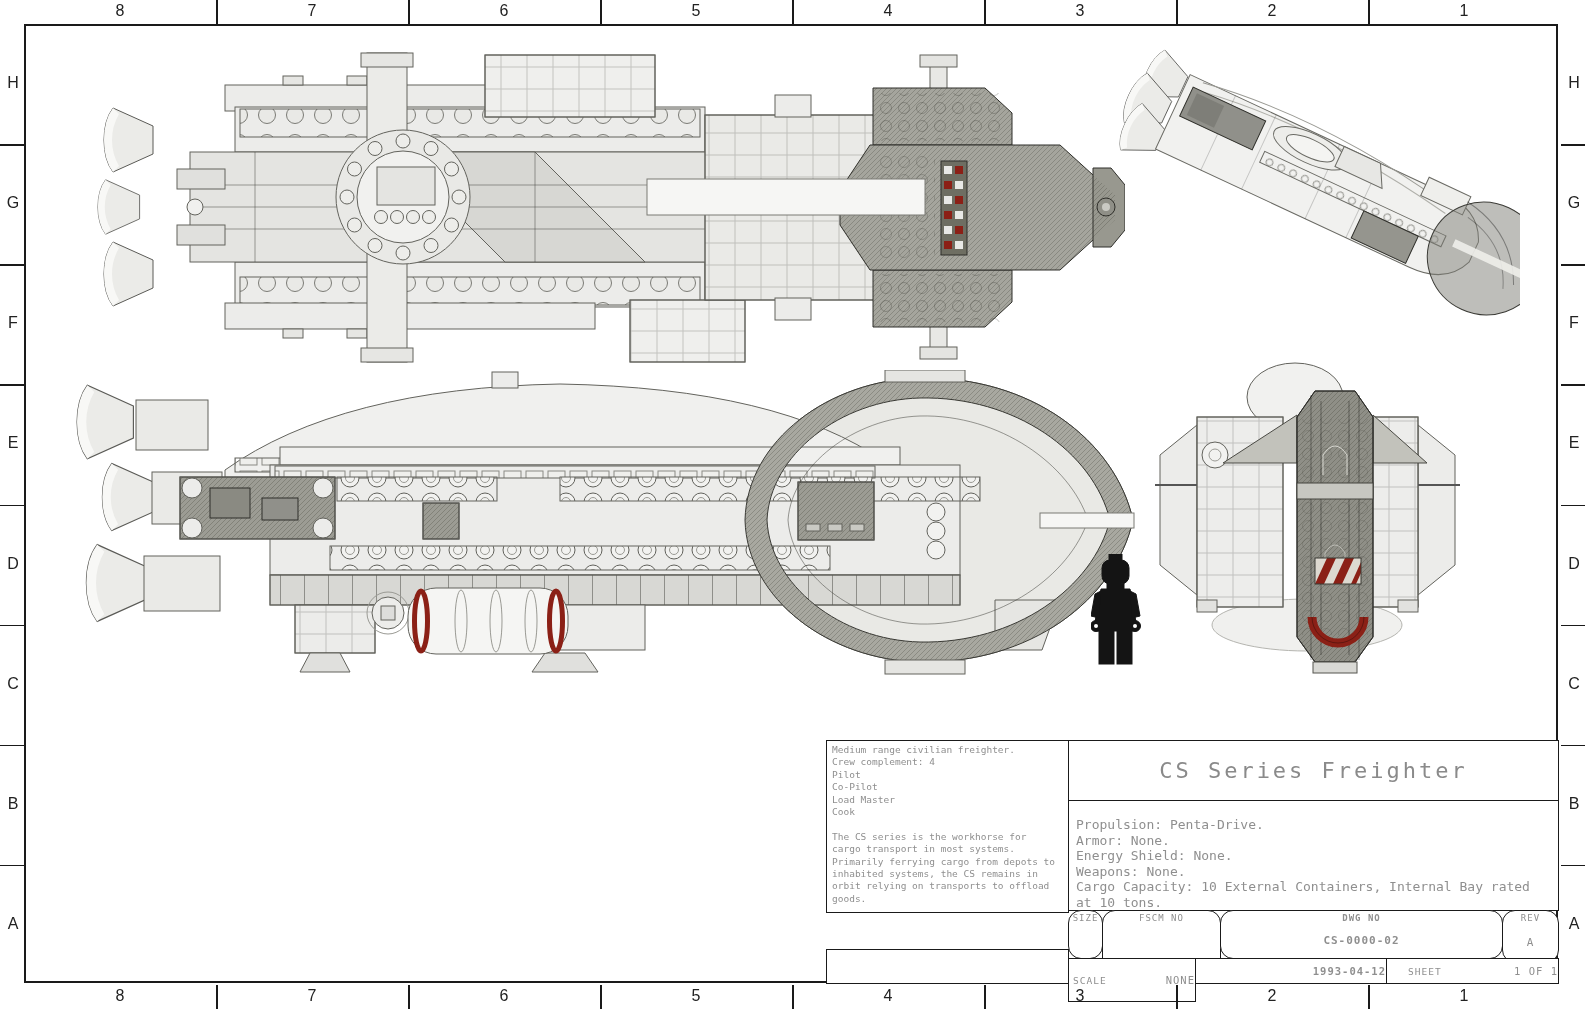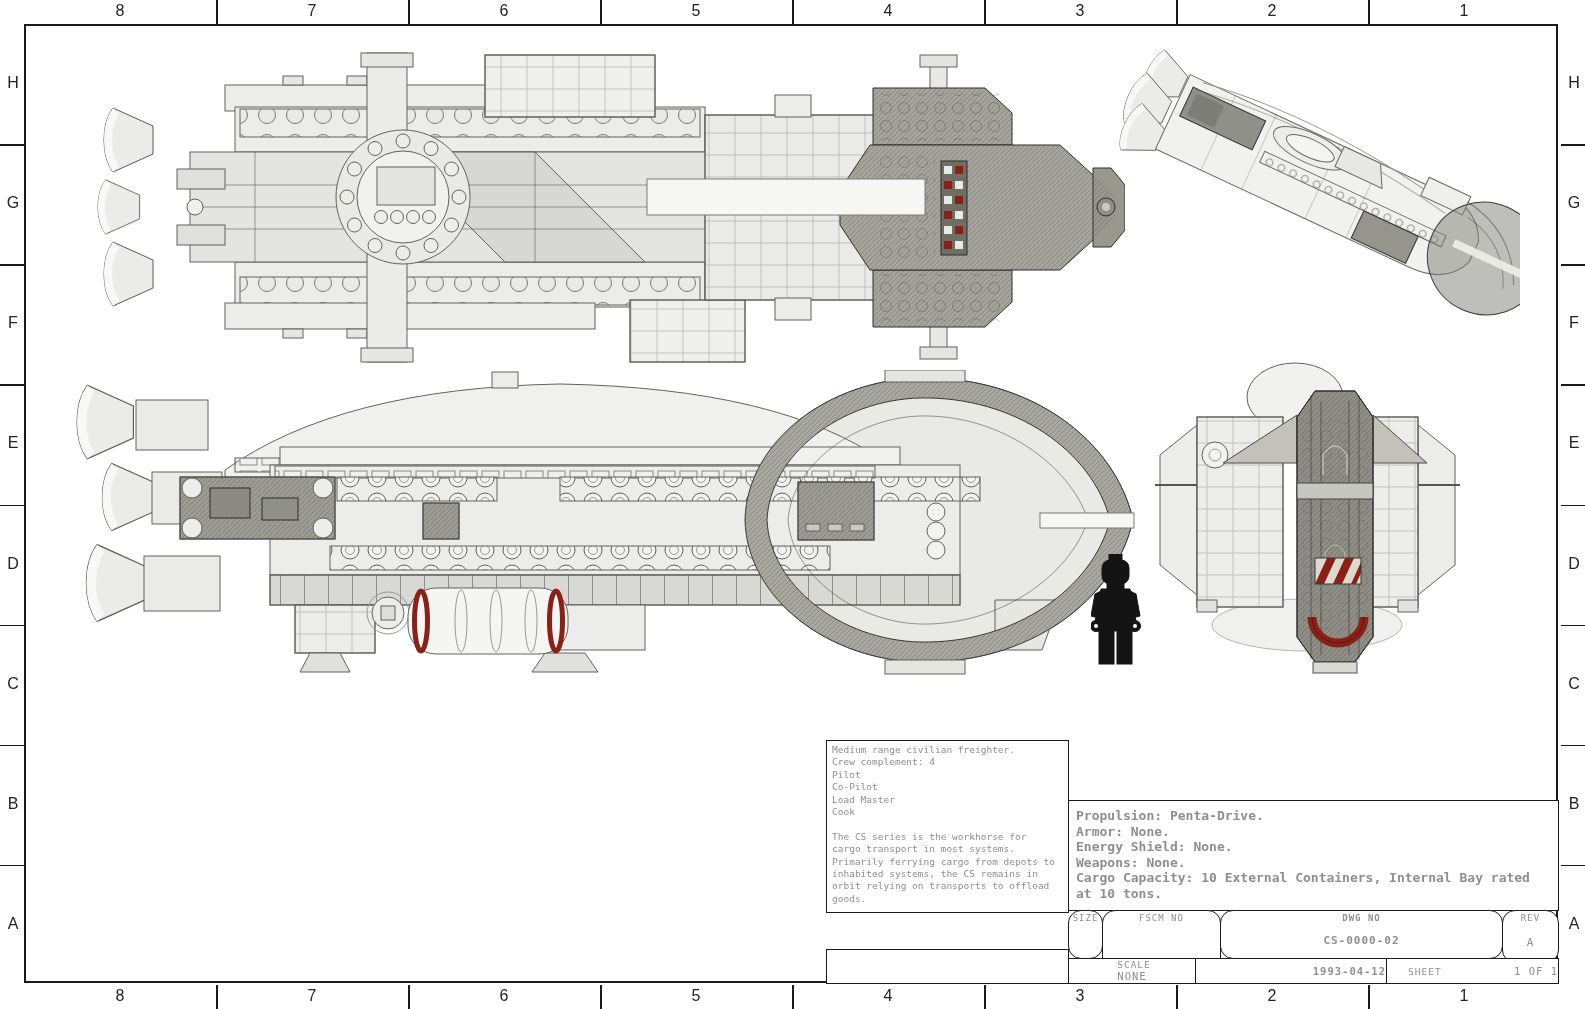--- a/index.html
+++ b/index.html
@@ -16,32 +16,32 @@
   .tb{position:absolute;border:1px solid #1a1a1a;box-sizing:border-box;background:#fff;
       font-family:"DejaVu Sans Mono","Liberation Mono",monospace;color:#8f8f8f;}
   #tb-notes{left:826px;top:740px;width:243px;height:173px;
             font-size:9.5px;line-height:12.4px;padding:3px 5px;white-space:pre-line;}
   #tb-shipyard{left:826px;top:912px;width:243px;height:38px;
                font-size:10.5px;text-align:center;line-height:36px;letter-spacing:1px;}
   #tb-empty{left:826px;top:949px;width:243px;height:35px;}
   #tb-title{left:1068px;top:740px;width:491px;height:61px;
             font-size:22px;letter-spacing:3px;text-align:center;line-height:59px;color:#8a8a8a;}
   #tb-specs{left:1068px;top:800px;width:491px;height:111px;
-            font-size:13px;line-height:15.6px;padding:7px 7px;white-space:pre-line;font-weight:bold;}
+            font-size:13px;line-height:15.6px;padding:16px 7px;white-space:pre-line;}
   .tb-field{display:flex;flex-direction:column;align-items:center;border-radius:13px;}
   .fl{font-size:9px;letter-spacing:1px;margin-top:2px;}
   .fv{font-size:11px;flex:1;display:flex;align-items:center;letter-spacing:1px;}
   #f-size{left:1068px;top:910px;width:35px;height:49px;}
   #f-fscm{left:1102px;top:910px;width:119px;height:61px;}
   #f-dwg{left:1220px;top:910px;width:283px;height:49px;font-weight:bold;}
   #f-rev{left:1502px;top:910px;width:57px;height:53px;}
   .tb-row2{display:flex;align-items:center;font-size:9.5px;letter-spacing:1px;}
   .r2l{padding-left:4px;}
   .r2v{flex:1;text-align:right;font-size:10.5px;}
-  #f-scale{left:1068px;top:958px;width:128px;height:26px;flex-direction:column;}
+  #f-scale{left:1068px;top:958px;width:128px;height:44px;}
   #f-date{left:1195px;top:958px;width:192px;height:26px;font-weight:bold;}
   #f-sheet{left:1386px;top:958px;width:173px;height:26px;padding-left:17px;}
   svg{display:block;}
 </style>
 </head>
 <body>
 
 <div id="sheet">
   <div id="frame"></div>
 
@@ -344,20 +344,21 @@
 Load Master
 Cook
 
 The CS series is the workhorse for
 cargo transport in most systems.
 Primarily ferrying cargo from depots to
 inhabited systems, the CS remains in
 orbit relying on transports to offload
 goods.</div>
   <div class="tb" id="tb-empty"></div>
+  <div class="tb" id="tb-title">CS Series Freighter</div>
   <div class="tb" id="tb-specs">Propulsion: Penta-Drive.
 Armor: None.
 Energy Shield: None.
 Weapons: None.
 Cargo Capacity: 10 External Containers, Internal Bay rated at 10 tons.</div>
 
   <div class="tb tb-field" id="f-size">
     <div class="fl">SIZE</div>
     <div class="fv"></div>
   </div>

